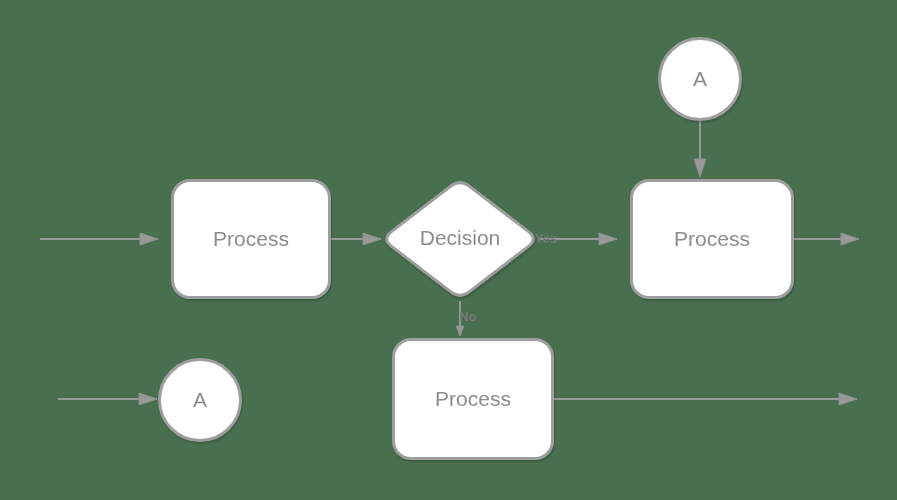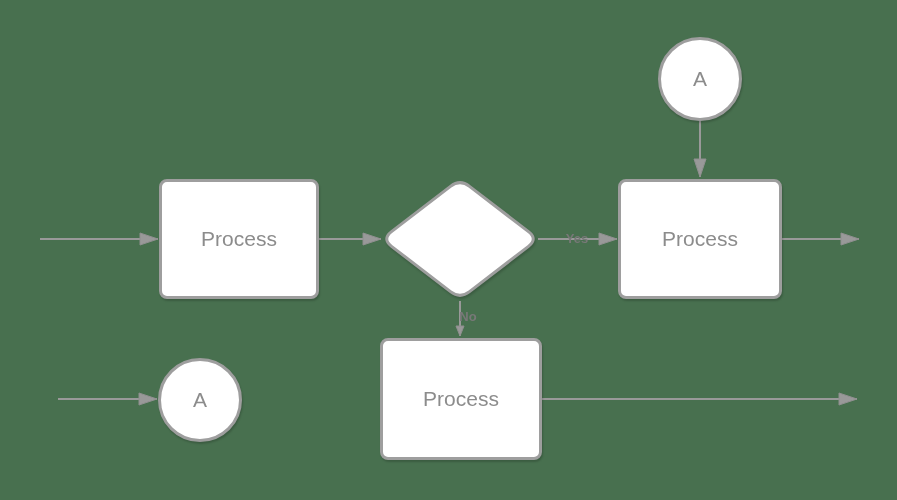--- a/index.html
+++ b/index.html
@@ -36,21 +36,21 @@
     box-sizing: border-box;
     background: #ffffff;
     border: 3px solid #9e9e9e;
     display: flex;
     align-items: center;
     justify-content: center;
     color: #8c8c8c;
     font-size: 21px;
     box-shadow: 1px 2px 2px rgba(0,0,0,0.18);
   }
-  .rect { border-radius: 8px; }
+  .rect { border-radius: 19px; margin-left: 12px; }
   .circle { border-radius: 50%; }
   .node-label {
     white-space: nowrap;
     user-select: none;
   }
   .diamond-label {
     position: absolute;
     transform: translate(-50%, -50%);
     color: #8c8c8c;
     font-size: 21px;
@@ -97,34 +97,35 @@
     <path class="edge" d="M58,399 L157,399" marker-end="url(#arrow)" stroke="#999999"></path>
 
     <path class="diamond" d="M450.49,186.32 Q460,179 469.51,186.32 L528.49,231.68 Q538,239 528.49,246.32
              L469.51,291.68 Q460,299 450.49,291.68 L391.51,246.32 Q382,239 391.51,231.68 Z"></path>
   </svg>
 
   <div class="node rect" style="left:159px; top:179px; width:160px; height:120px;">
     <span class="node-label">Process</span>
   </div>
 
+  <div class="diamond-label" style="left:460px; top:238px;">Decision</div>
 
   <div class="node rect" style="left:618px; top:179px; width:164px; height:120px;">
     <span class="node-label">Process</span>
   </div>
 
   <div class="node rect" style="left:380px; top:338px; width:162px; height:122px;">
     <span class="node-label">Process</span>
   </div>
 
   <div class="node circle" style="left:658px; top:37px; width:84px; height:84px;">
     <span class="node-label">A</span>
   </div>
 
   <div class="node circle" style="left:158px; top:358px; width:84px; height:84px;">
     <span class="node-label">A</span>
   </div>
 
-  <div class="edge-label" style="left:577px; top:238px;">Yes</div>
+  <div class="edge-label" style="left:546px; top:238px;">Yes</div>
 
   <div class="edge-label" style="left:468px; top:316px;">No</div>
 
 </div>
 
 </body></html>

